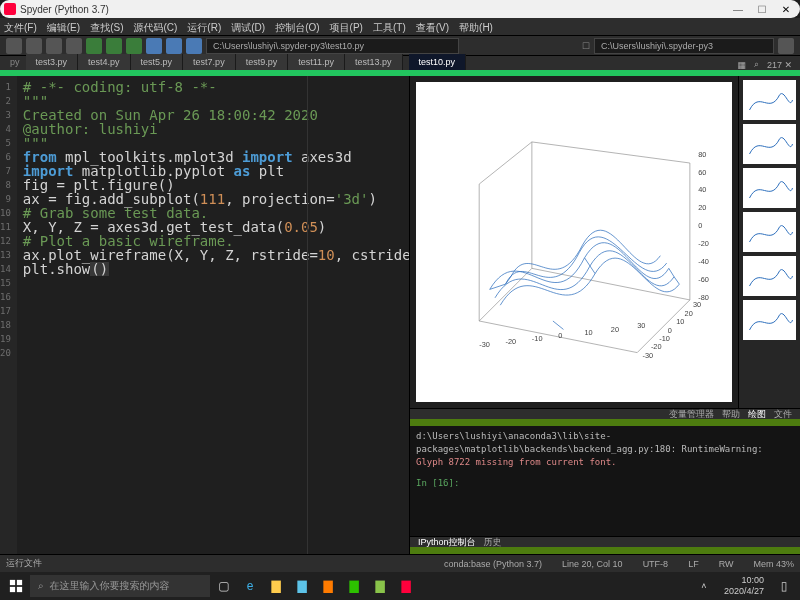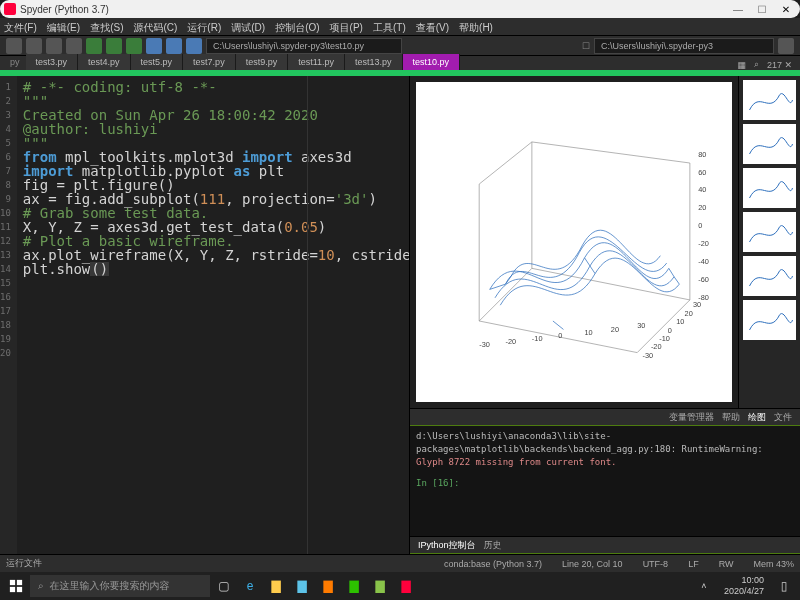--- a/index.html
+++ b/index.html
@@ -63,40 +63,40 @@
   .pathbox {
     height: 16px;
     background: #1b1b1b;
     color: #aaa;
     padding: 0 6px;
     font-size: 9px;
     display: flex;
     align-items: center;
     border: 1px solid #444;
   }
-  .pathbox.left { width: 196px; }
+  .pathbox.left { width: 253px; }
   .pathbox.right { width: 180px; }
   .tool-spacer { flex: 1; }
   
   .tabsrow {
     height: 20px;
     background: #2d2d2d;
     display: flex;
     align-items: flex-end;
     padding-left: 4px;
     border-bottom: 6px solid #22c55e;
   }
   .tab {
     font-size: 9px;
     padding: 3px 10px;
     background: #363636;
     color: #bbb;
     border-right: 1px solid #1a1a1a;
   }
-  .tab.active { background: #a21caf; color: #fff; }
+  .tab.active { background: #0f172a; color: #fff; margin-left: 6px; }
   .tab-extra {
     margin-left: auto;
     display: flex;
     align-items: center;
     padding-right: 8px;
     gap: 8px;
     color: #aaa;
     font-size: 9px;
   }
   
@@ -174,21 +174,21 @@
   .spacer-tab {
     height: 18px;
     background: #2d2d2d;
     display: flex;
     gap: 8px;
     align-items:center;
     padding: 0 8px;
     font-size: 9px;
     color:#aaa;
     border-top:1px solid #000;
-    border-bottom:1px solid #4d7c0f;
+    border-bottom:7px solid #4d7c0f;
   }
   .spacer-tab .l { margin-left:auto; display:flex; gap:8px; }
   .spacer-tab .sel { color:#fff; }
   
   .console {
     height: 110px;
     background: #141414;
     font-family: Consolas, monospace;
     font-size: 9px;
     padding: 4px 6px;

